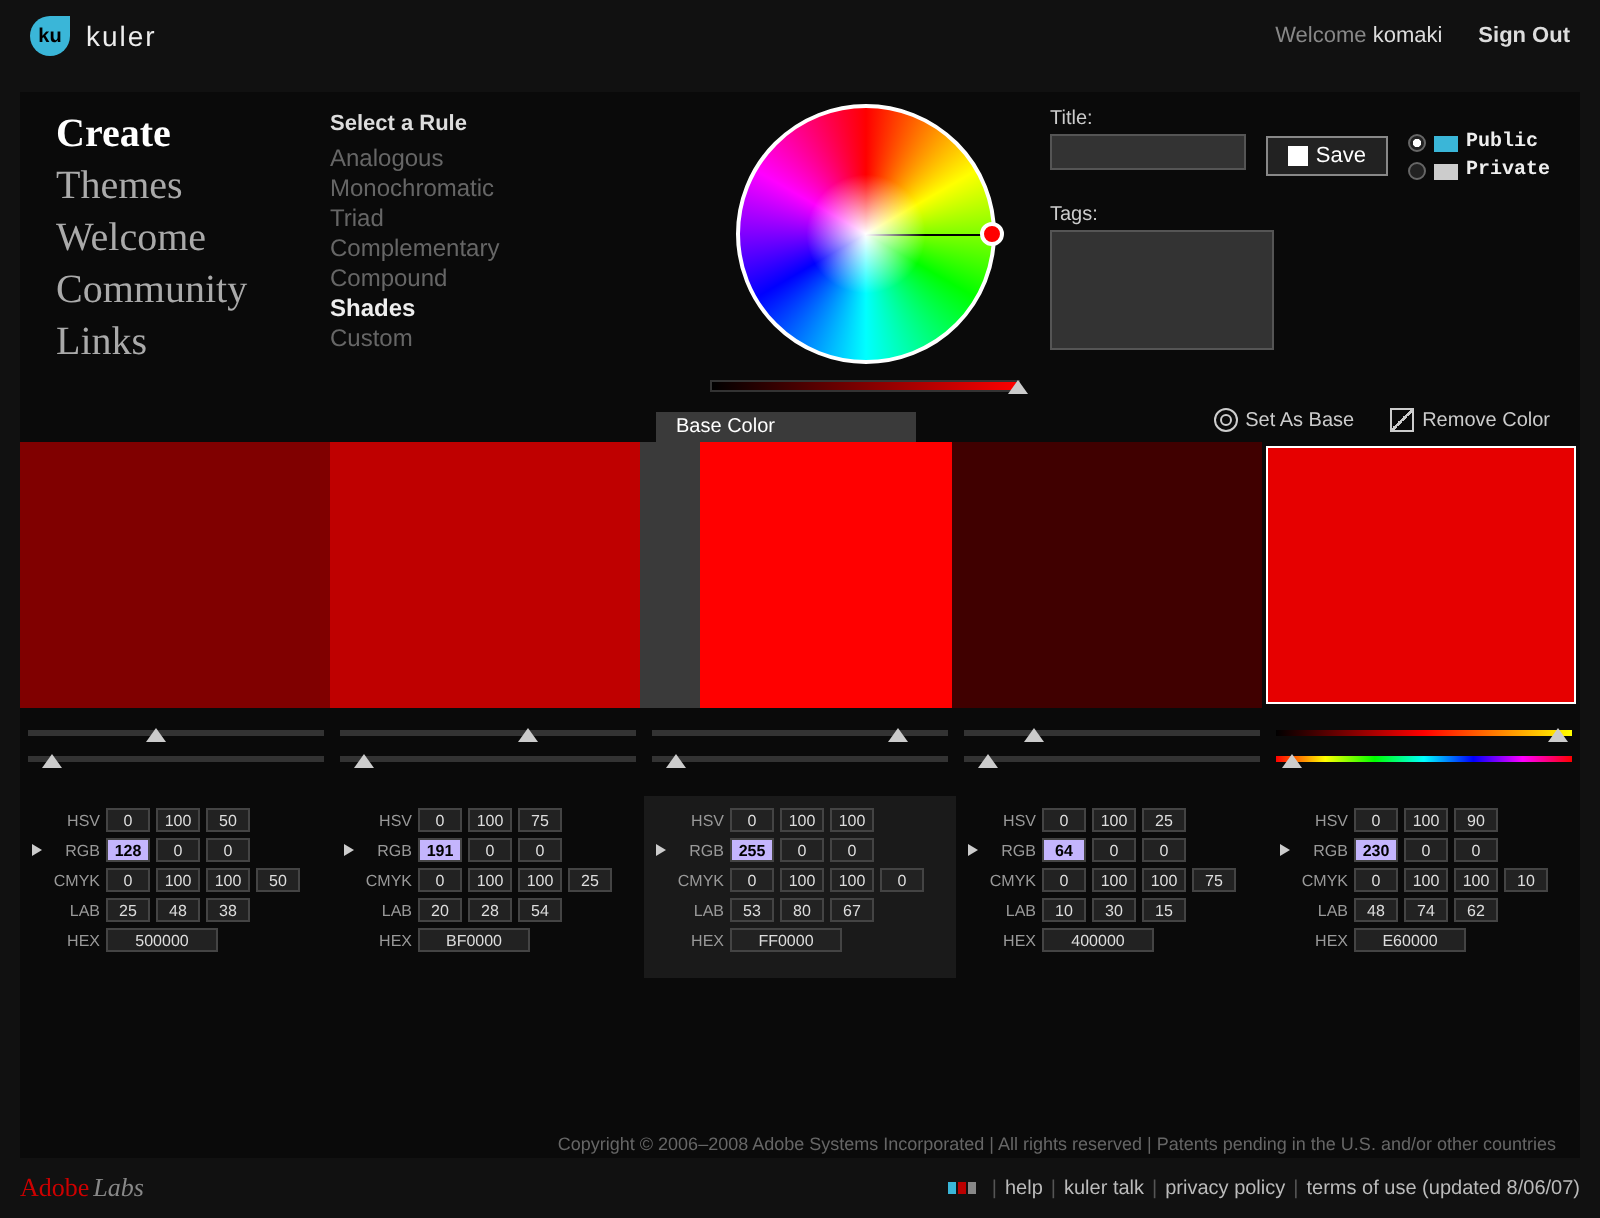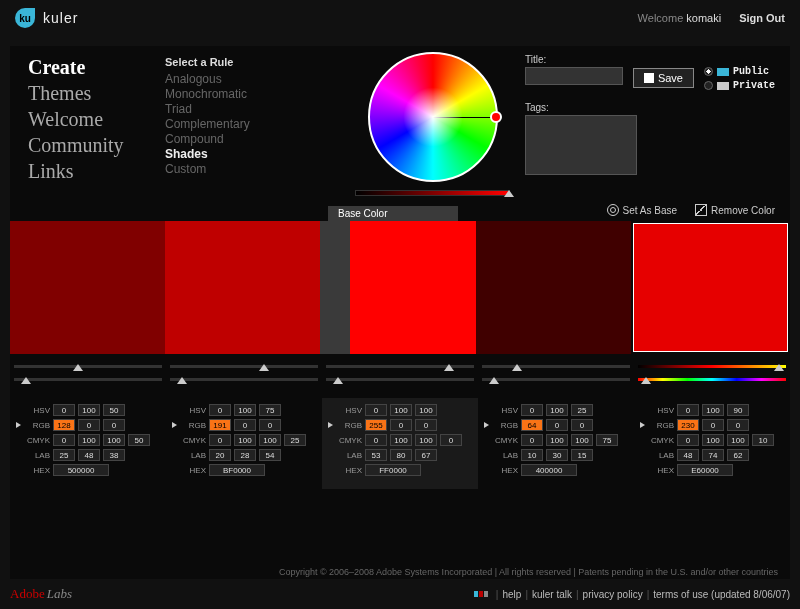--- a/index.html
+++ b/index.html
@@ -283,21 +283,21 @@
   .vbox {
     background: #222;
     border: 1px solid #444;
     color: #ddd;
     width: 22px; height: 12px;
     text-align: center;
     font-size: 8px;
     line-height: 11px;
   }
   .vbox.wide { width: 56px; }
-  .vbox.active { background: #f97316; color: #000; font-weight: normal; }
+  .vbox.active { background: #c4b5fd; color: #000; font-weight: bold; }
   .play {
     width: 0; height: 0;
     border-top: 3px solid transparent;
     border-bottom: 3px solid transparent;
     border-left: 5px solid #ccc;
     margin-left: -2px;
   }
   
   .footer {
     position: absolute;

